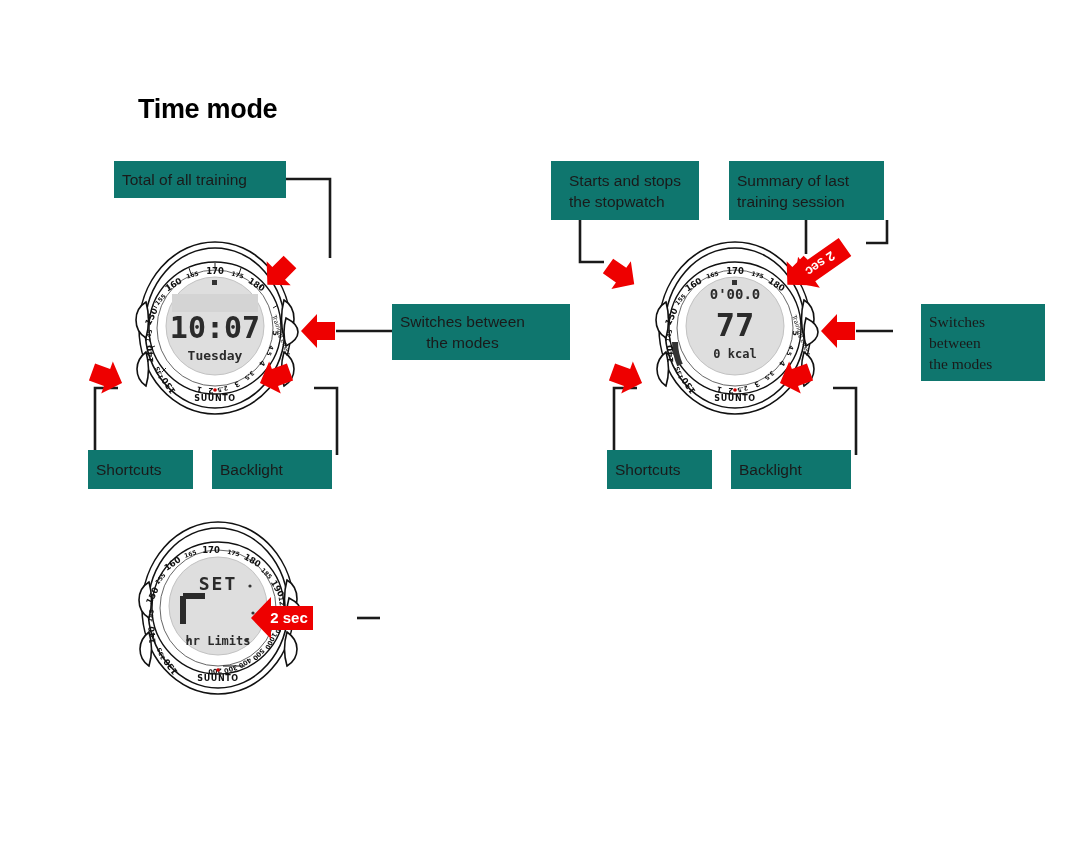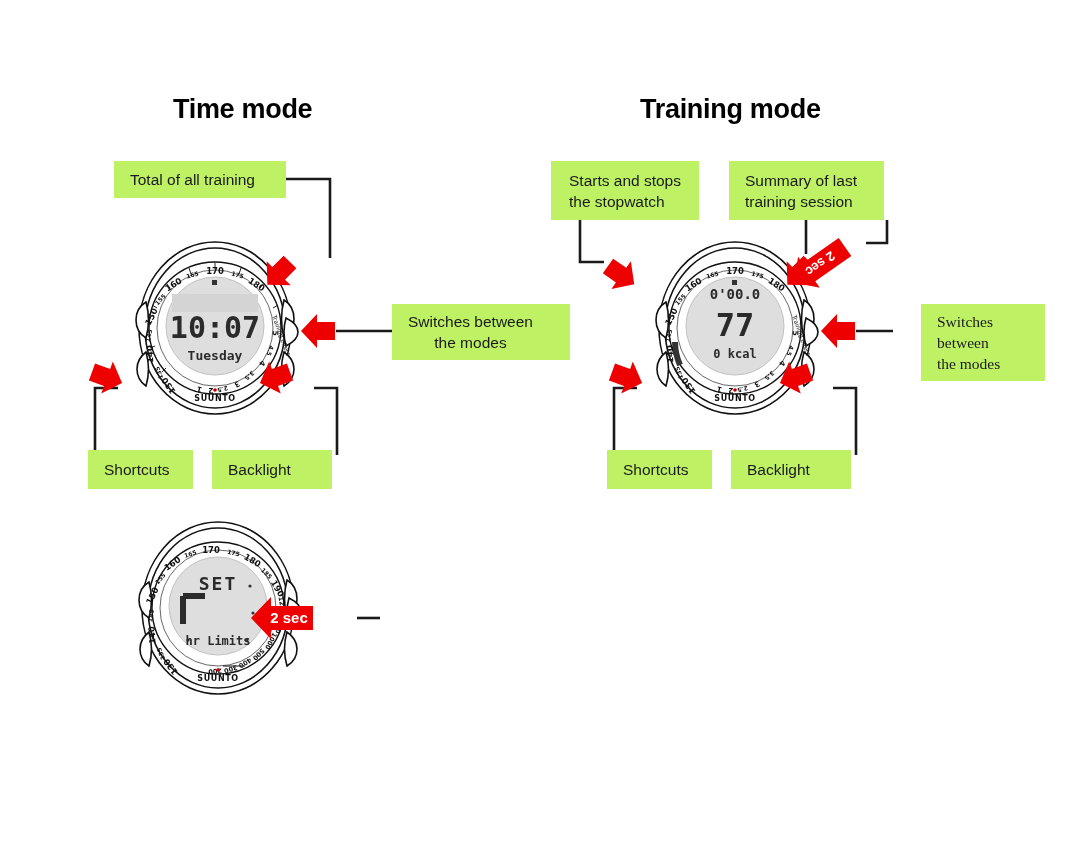--- a/index.html
+++ b/index.html
@@ -23,32 +23,31 @@
   .abs { position: absolute; }
 
   
   .section-title {
     font-family: "Liberation Sans", sans-serif;
     font-weight: bold;
     font-size: 27px;
     color: #000000;
     letter-spacing: -0.3px;
     white-space: nowrap;
-    margin-left: 35px;
   }
 
   
   .callout {
-    background: #bef264;
+    background: #0f766e;
     color: #1a1a1a;
     font-family: "Liberation Sans", sans-serif;
     font-size: 15.5px;
     line-height: 21px;
     box-sizing: border-box;
-    padding: 9px 16px;
+    padding: 9px 8px;
     display: flex;
     align-items: center;
   }
 
   
   .red-box {
     background: #ee0000;
     color: #ffffff;
     font-family: "Liberation Sans", sans-serif;
     font-weight: bold;
@@ -111,21 +110,20 @@
       <path d="M614 455 V388 H637"></path>
 
       <path d="M856 455 V388 H833"></path>
 
       <path d="M380 618 H357"></path>
     </g>
   </svg>
 
   <div class="abs section-title" style="left:138px; top:94px;">Time mode</div>
 
-  <div class="abs section-title" style="left:605px; top:94px;">Training mode</div>
 
   <div class="abs callout" style="left:114px; top:161px; width:172px; height:37px;">
     <span>Total of all training</span>
   </div>
 
   <div class="abs callout" style="left:392px; top:304px; width:178px; height:56px;text-align:center;">
     <span class="ml" style="white-space:pre-line;">Switches between
 the modes</span>
   </div>
 

